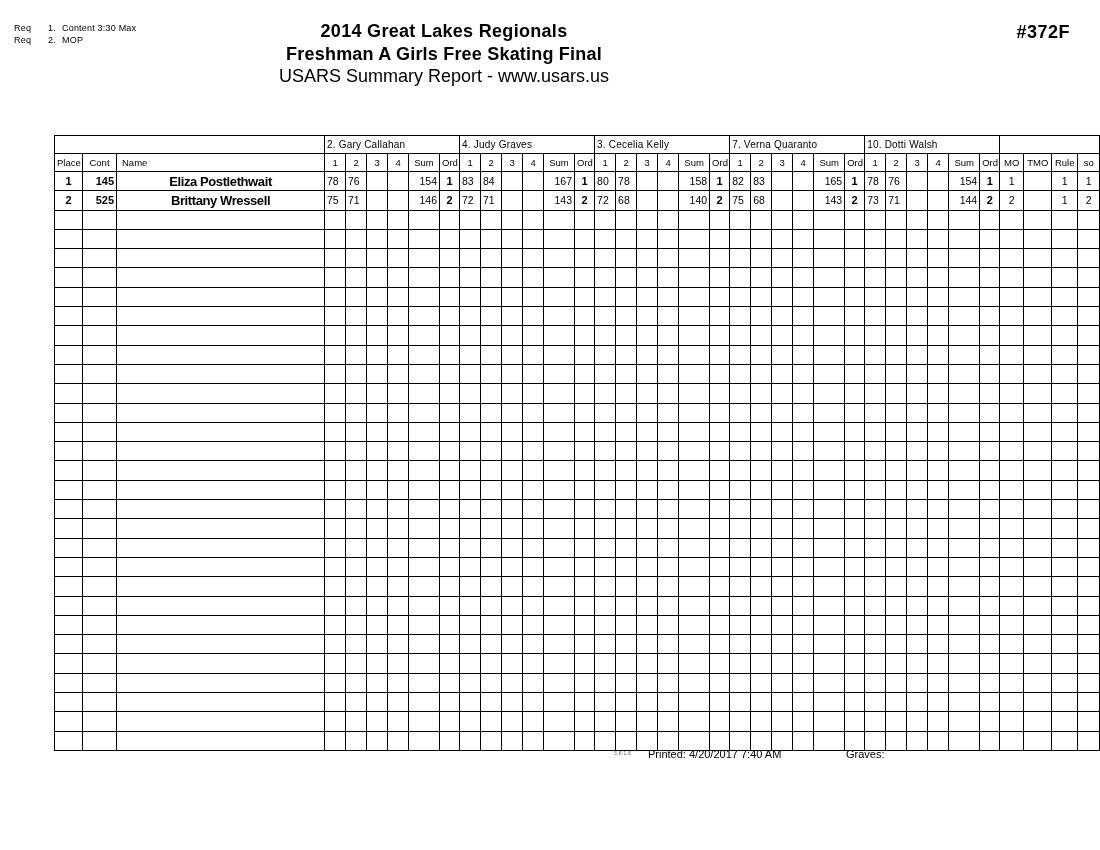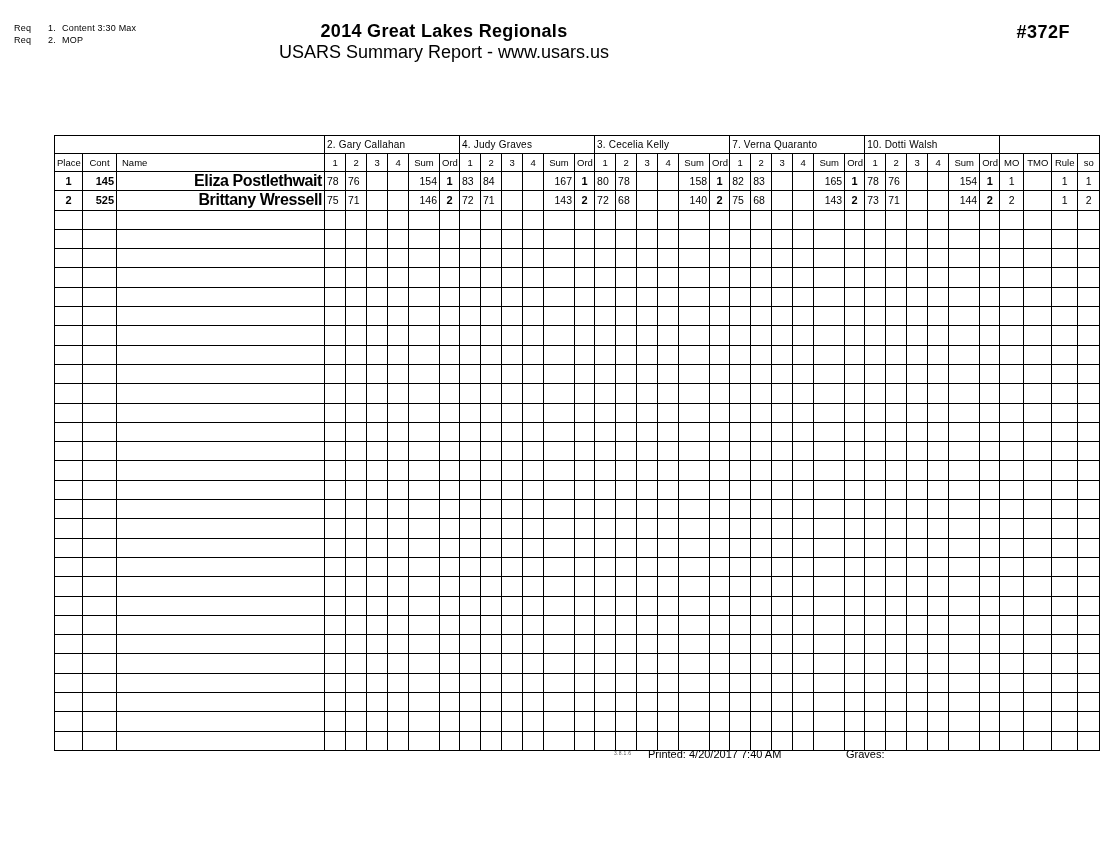--- a/index.html
+++ b/index.html
@@ -125,23 +125,23 @@
     font-weight: bold;
     font-size: 11px;
   }
   td.c-cont {
     text-align: right;
     font-weight: bold;
     font-size: 11px;
     padding-right: 4px;
   }
   td.c-name {
-    text-align: right;
+    text-align: center;
     font-weight: bold;
-    font-size: 16px;
+    font-size: 13px;
     padding-left: 5px;
     letter-spacing: -0.4px;
   }
   td.c-score {
     padding-right: 3px;
     font-size: 10.5px;
   }
   td.c-sum {
     text-align: right;
     padding-right: 3px;
@@ -195,20 +195,21 @@
   <span class="req-line">
     <span class="req-tag">Req</span><span class="req-num">1.</span><span>Content 3:30 Max</span>
   </span>
   <span class="req-line">
     <span class="req-tag">Req</span><span class="req-num">2.</span><span>MOP</span>
   </span>
 </div>
 
 <div id="title-block">
   <div class="t-event">2014 Great Lakes Regionals</div>
+  <div class="t-division">Freshman A Girls Free Skating Final</div>
   <div class="t-report">USARS Summary Report - www.usars.us</div>
 </div>
 
 <div id="event-number">#372F</div>
 
 <div id="sheet">
   <table class="grid">
     <colgroup id="grid-cols">
         <col style="width: 28px;">
         <col style="width: 34px;">

